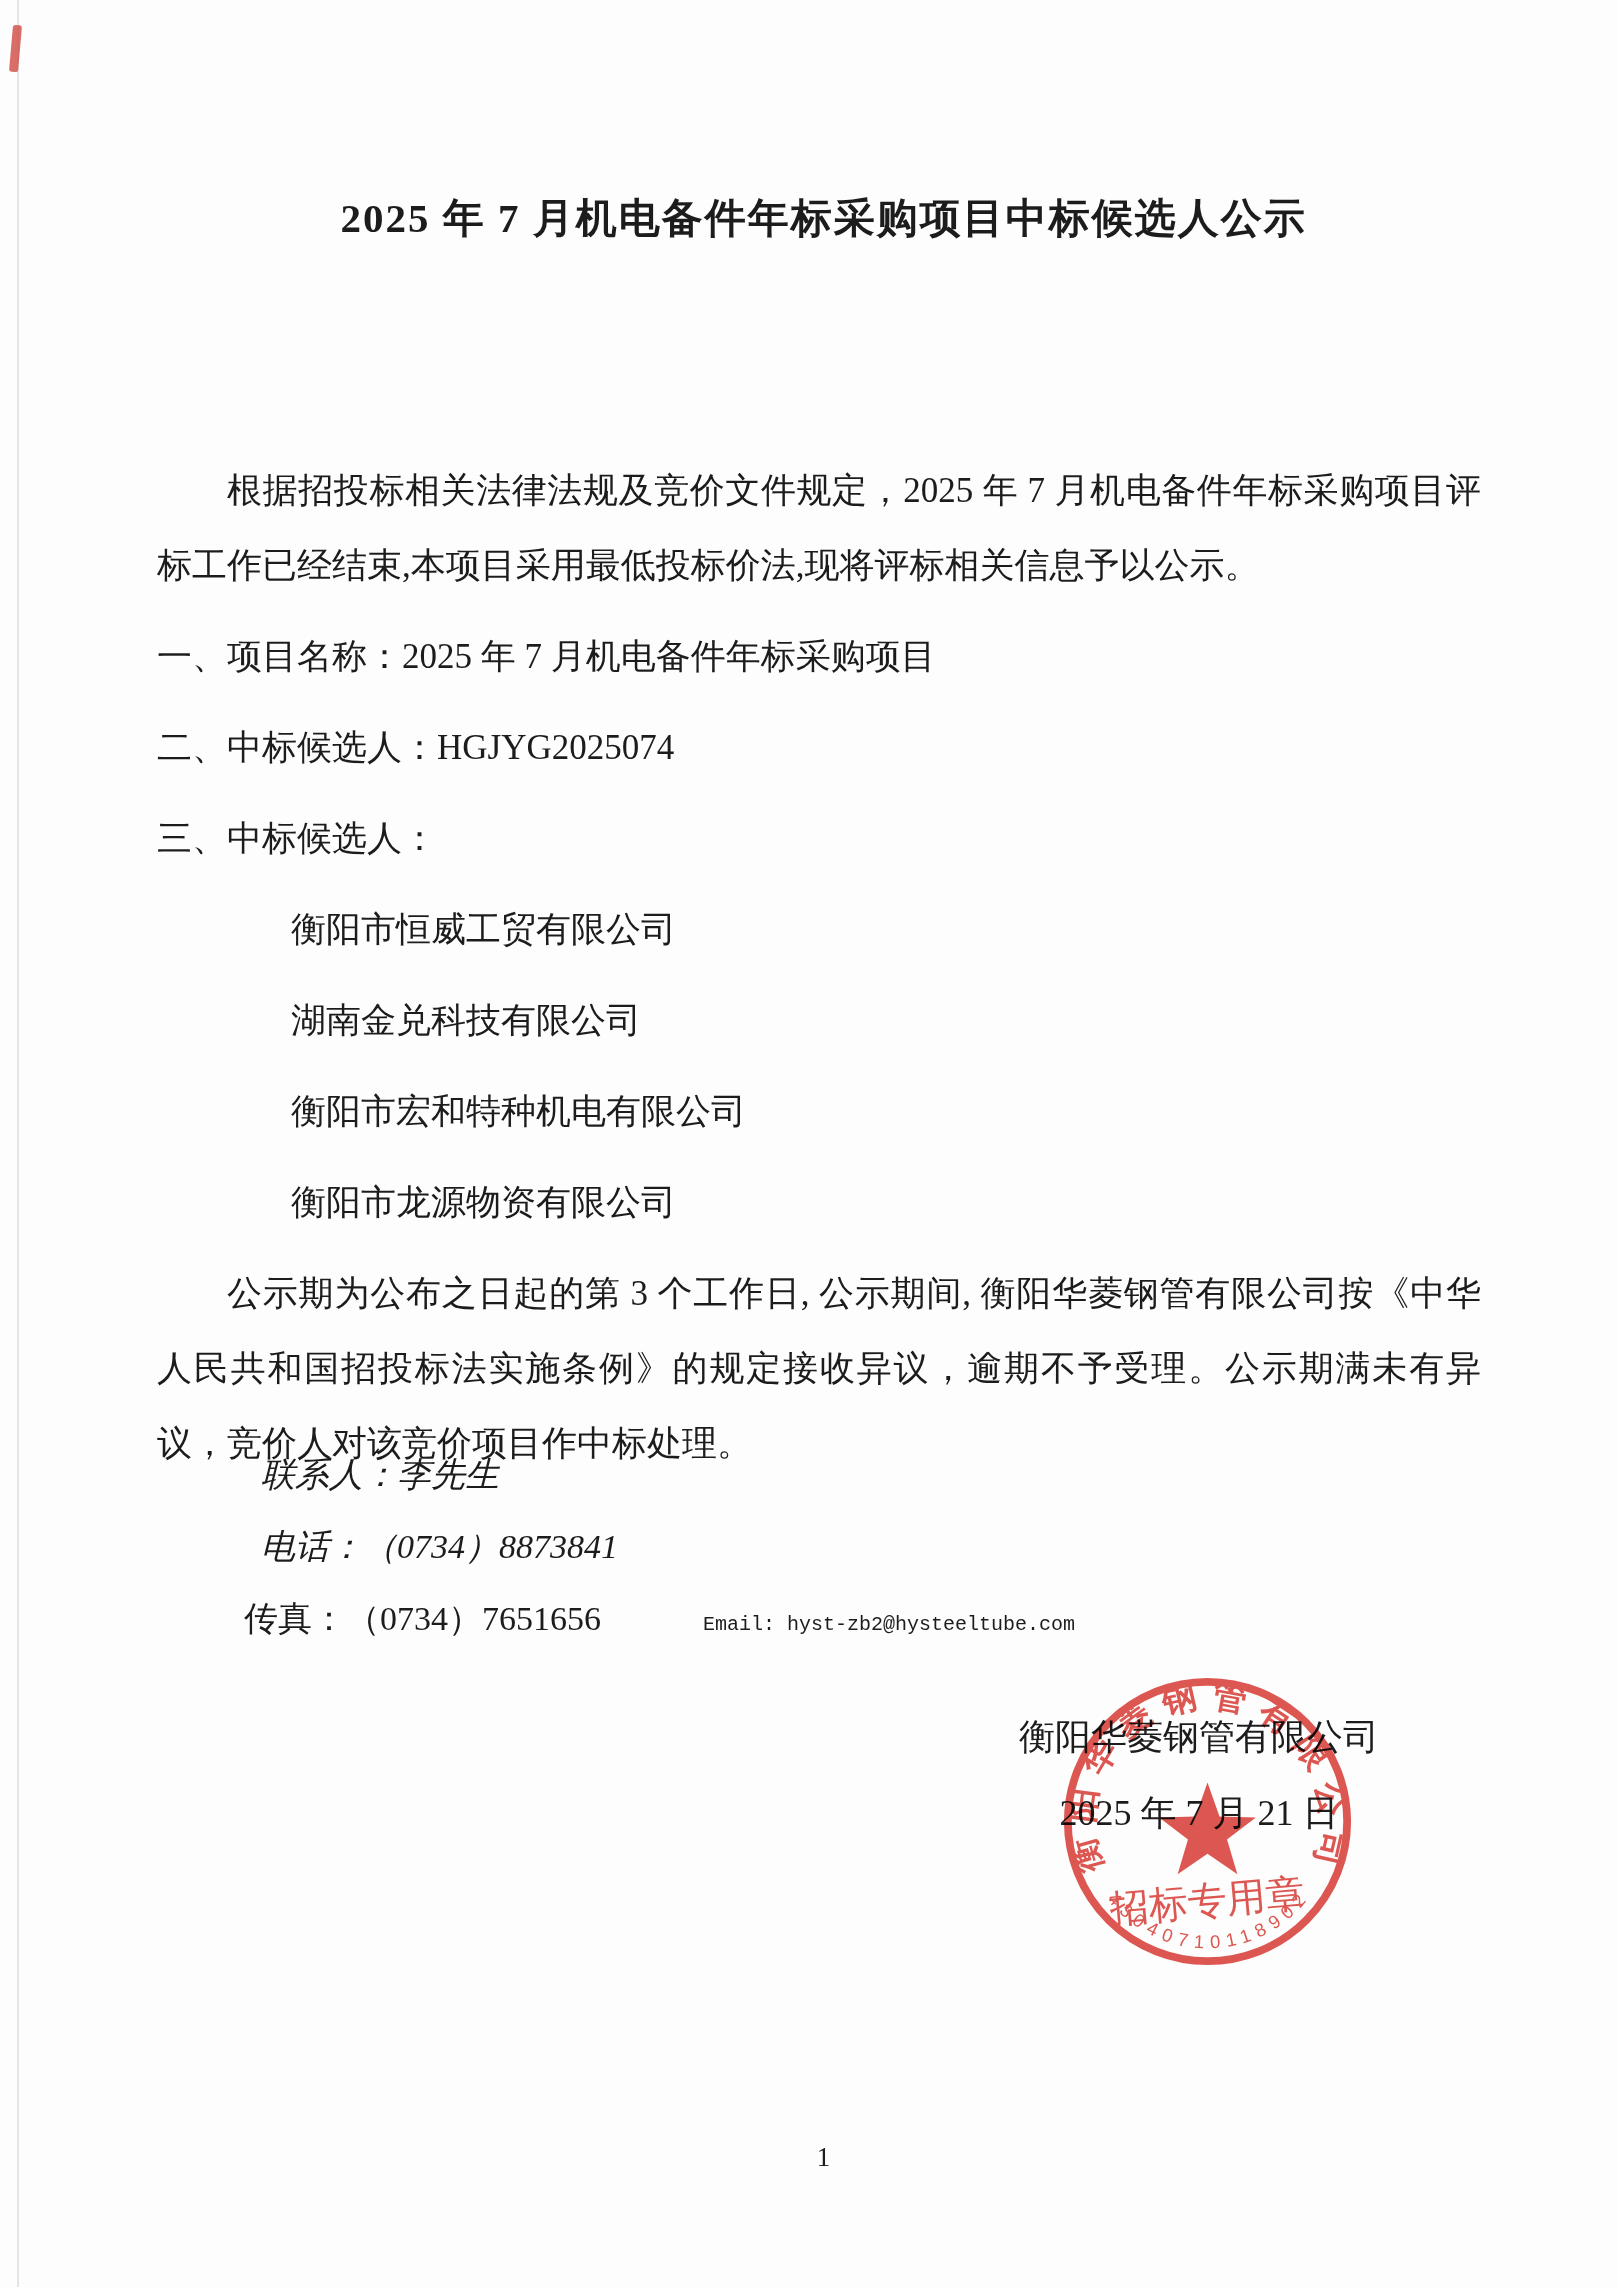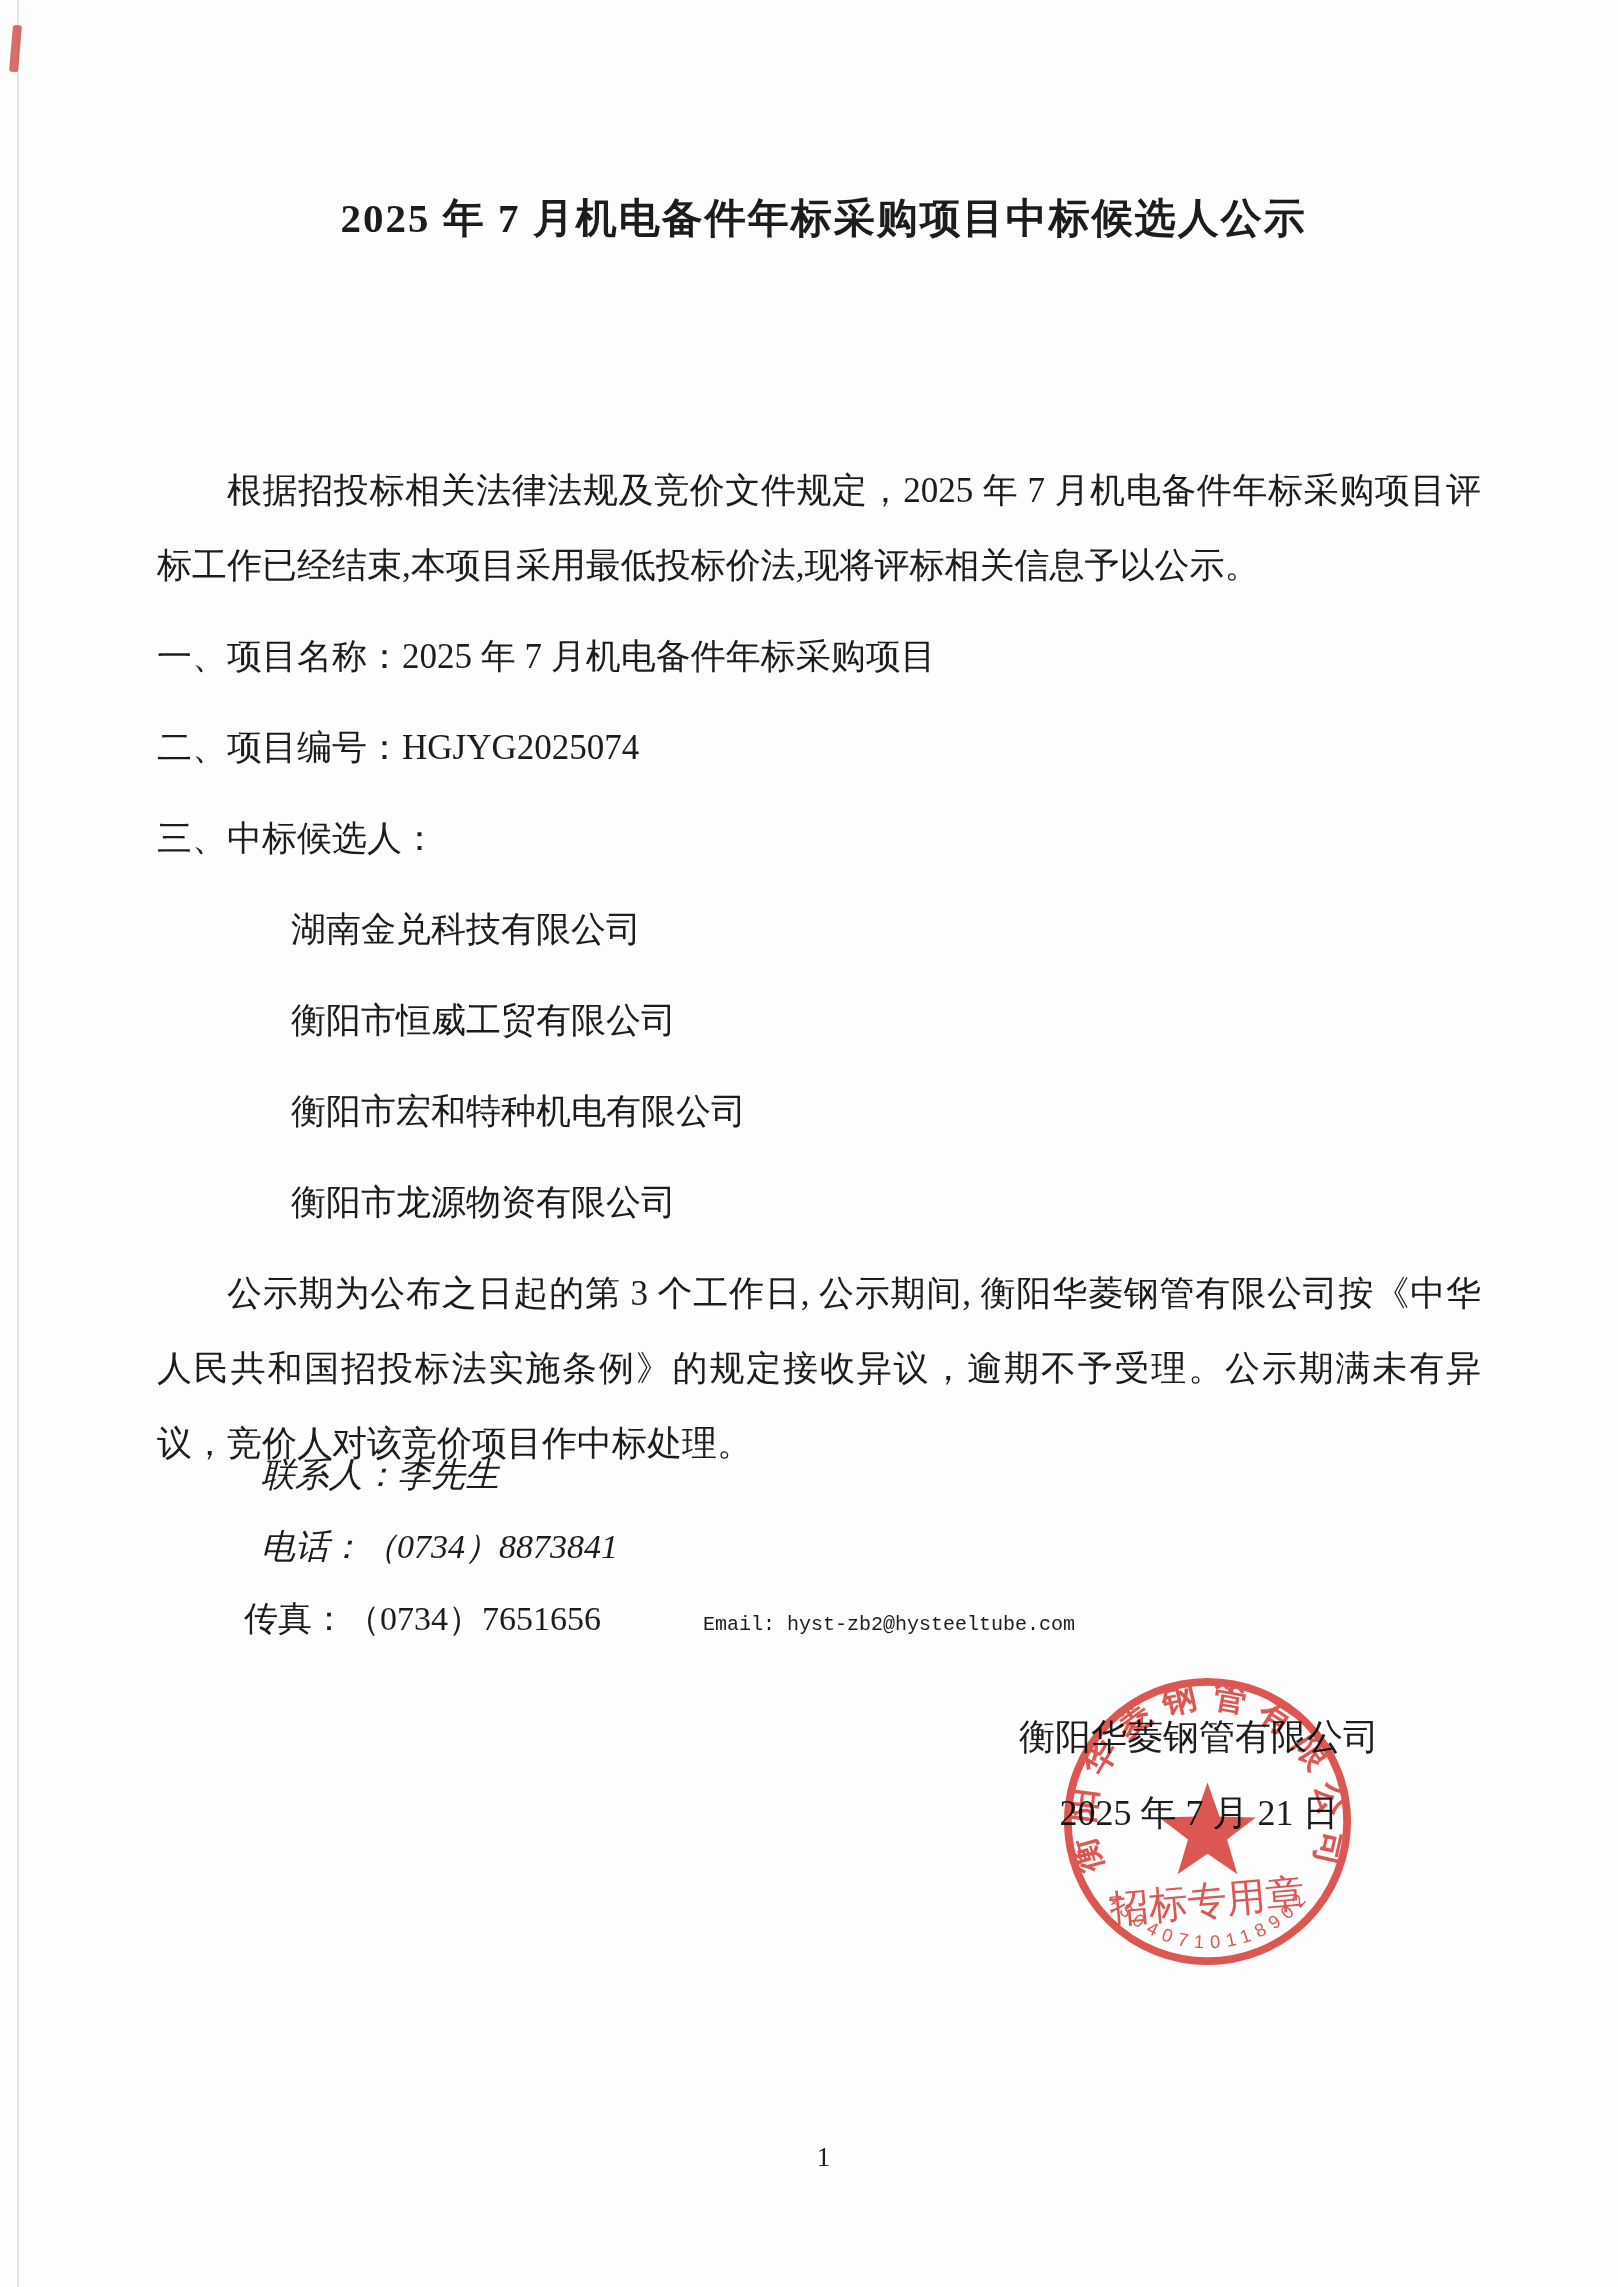--- a/index.html
+++ b/index.html
@@ -55,25 +55,25 @@
 
 <div class="page">
   <div class="edge-line"></div>
   <div class="corner-mark"></div>
 
   <h1 class="title">2025 年 7 月机电备件年标采购项目中标候选人公示</h1>
 
   <div class="body">
     <p class="para indent">根据招投标相关法律法规及竞价文件规定，2025 年 7 月机电备件年标采购项目评标工作已经结束,本项目采用最低投标价法,现将评标相关信息予以公示。</p>
     <p>一、项目名称：2025 年 7 月机电备件年标采购项目</p>
-    <p>二、项目编号：HGJYG2025074</p>
+    <p>二、中标候选人：HGJYG2025074</p>
     <p>三、中标候选人：</p>
     <div class="candidates">
+      <p>衡阳市恒威工贸有限公司</p>
       <p>湖南金兑科技有限公司</p>
-      <p>衡阳市恒威工贸有限公司</p>
       <p>衡阳市宏和特种机电有限公司</p>
       <p>衡阳市龙源物资有限公司</p>
     </div>
     <p class="para indent">公示期为公布之日起的第 3 个工作日, 公示期间, 衡阳华菱钢管有限公司按《中华人民共和国招投标法实施条例》的规定接收异议，逾期不予受理。公示期满未有异议，竞价人对该竞价项目作中标处理。</p>
   </div>
 
   <div class="contact">
     <p>联系人：李先生</p>
     <p>电话：（0734）8873841</p>
     <div class="fax-row">

